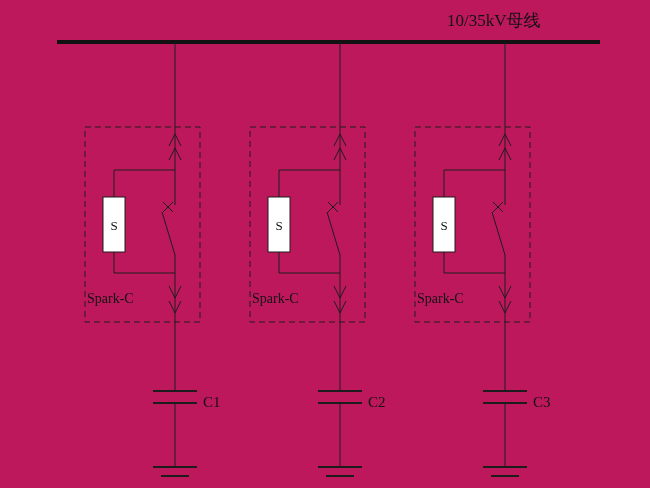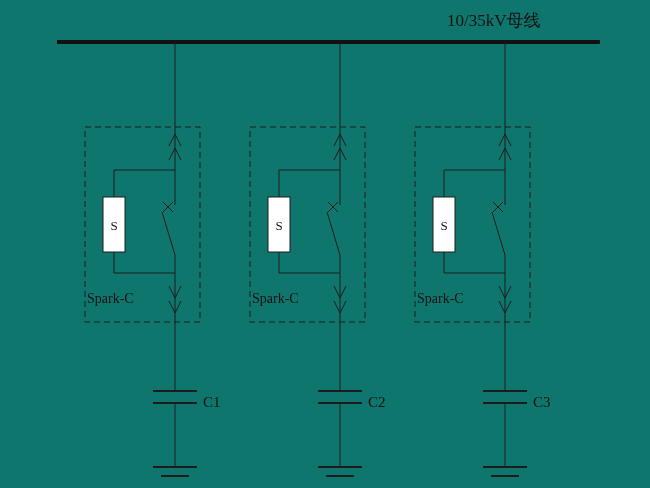--- a/index.html
+++ b/index.html
@@ -4,21 +4,21 @@
 <style>
   html, body {
     margin: 0;
     padding: 0;
     background: #ffffff;
   }
   .canvas {
     position: relative;
     width: 650px;
     height: 488px;
-    background: #0f766e;
+    background: #be185d;
     overflow: hidden;
   }
   svg { display: block; }
   .wire   { stroke: #1c1c1c; stroke-width: 1; fill: none; }
   .busbar { stroke: #111111; stroke-width: 4; fill: none; }
   .dashed { stroke: #1c1c1c; stroke-width: 1; fill: none; stroke-dasharray: 6 4; }
   .plate  { stroke: #1c1c1c; stroke-width: 2; fill: none; }
   .comp   { stroke: #1c1c1c; stroke-width: 1; fill: #ffffff; }
   .lbl {
     font-family: "Liberation Serif", "DejaVu Serif", serif;

